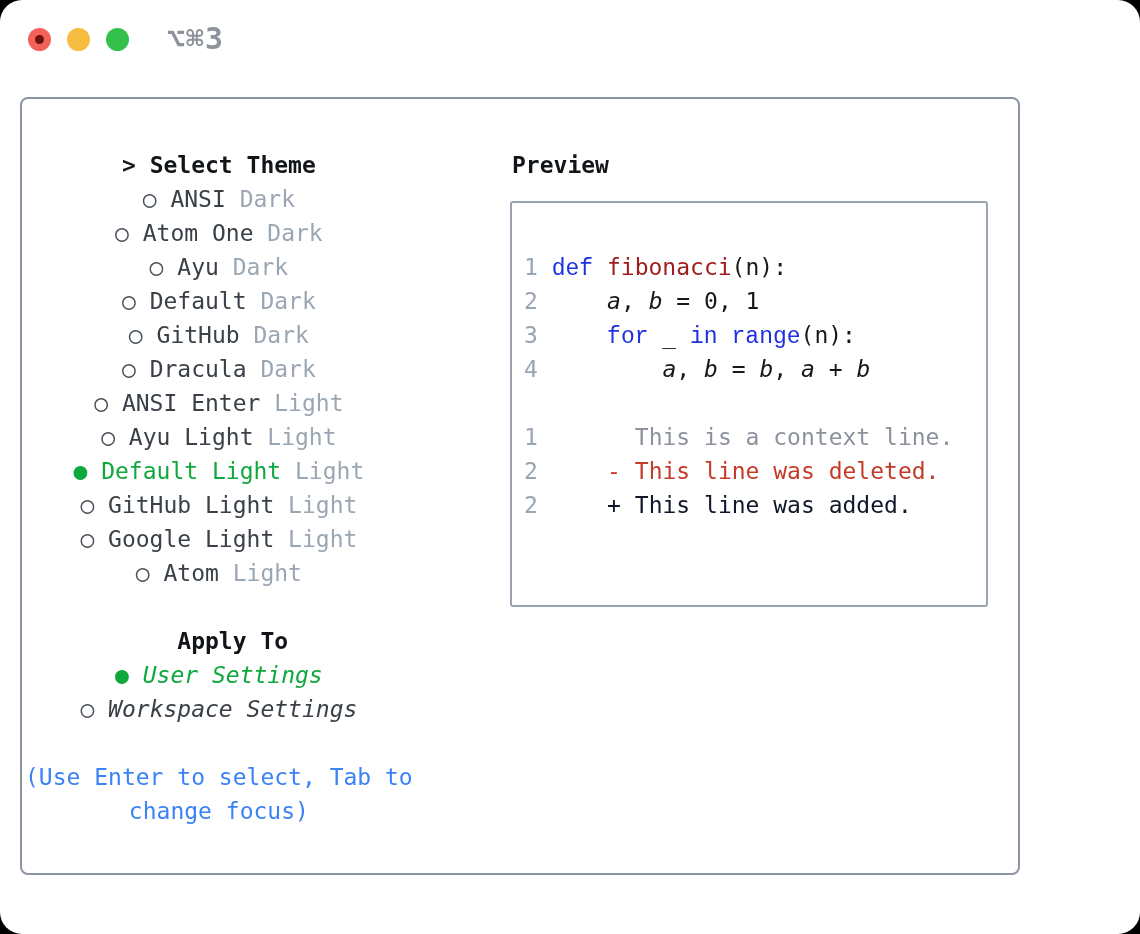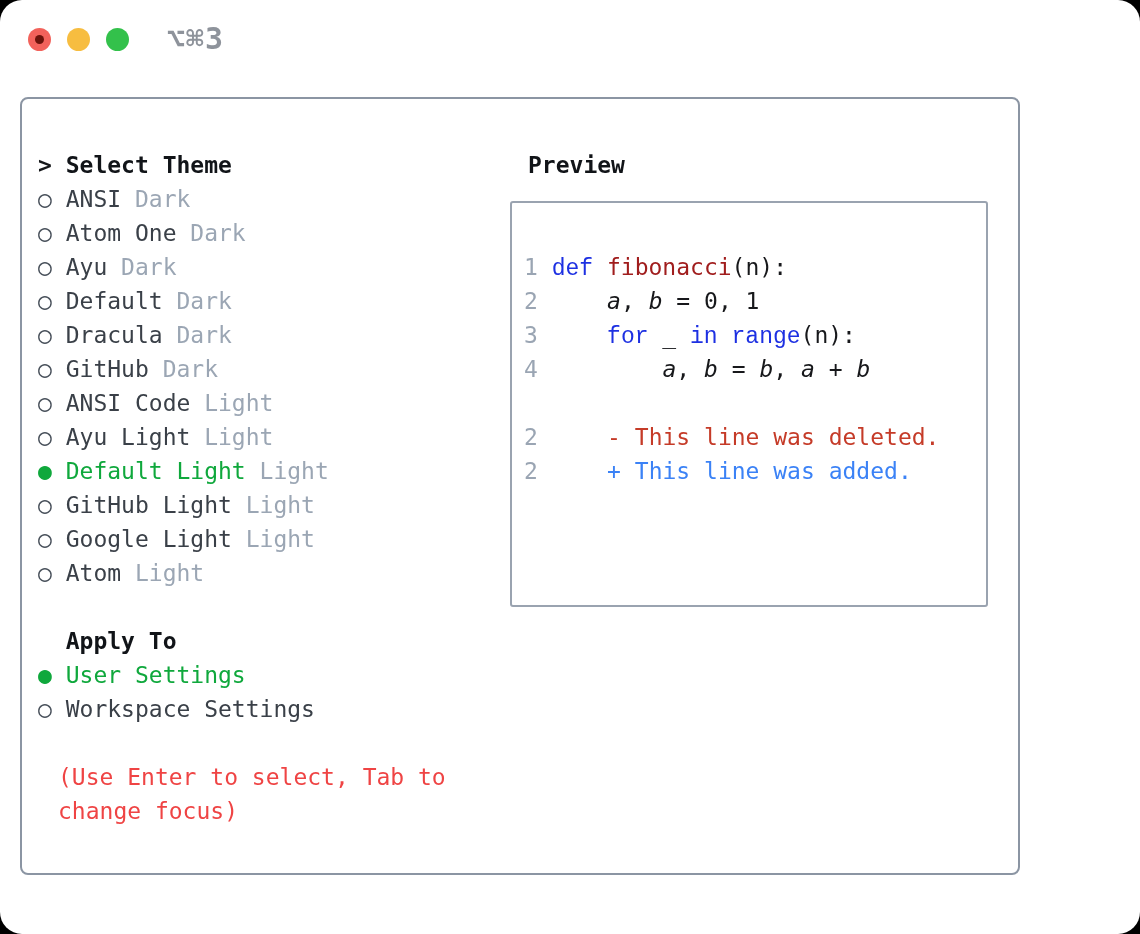--- a/index.html
+++ b/index.html
@@ -27,48 +27,48 @@
   }
   
   .panel{
     position:absolute;left:20px;top:97px;width:1000px;height:778px;
     border:2px solid #8b95a3;border-radius:8px;box-sizing:border-box;
     background:#fff;
   }
   
   .row{font:23px/34px "DejaVu Sans Mono",monospace;white-space:pre;height:34px;color:#3a4048;}
   .row .bold{font-weight:bold;color:#111418;}
-  .left-col{position:absolute;left:38px;top:148px;}
+  .left-col{position:absolute;left:25px;top:148px;text-align:center;}
   .cursor{color:#15171a;font-weight:bold;}
   .bullet{color:#4a525c;}
   .bullet.sel{color:#0fa83c;}
   .theme-name{color:#3a4048;}
   .theme-name.sel{color:#0fa83c;}
   .variant{color:#9ba6b4;}
-  .opt-label{color:#3a4048;}
+  .opt-label{color:#3a4048;font-style:italic;}
   .opt-label.sel{color:#0fa83c;}
-  .help{color:#ef4444;margin-left:20px;}
+  .help{color:#3b82f6;}
   
   .preview-title{
-    position:absolute;left:528px;top:148px;
+    position:absolute;left:512px;top:148px;
     font:bold 23px/34px "DejaVu Sans Mono",monospace;color:#111418;white-space:pre;
   }
   .preview-box{
     position:absolute;left:510px;top:201px;width:478px;height:406px;
     border:2px solid #9aa3b0;border-radius:3px;box-sizing:border-box;background:#fff;
   }
   .preview-content{position:absolute;left:524px;top:250px;}
   .num{color:#9aa5b3;}
   .kw{color:#1d30e2;font-family:Liberation Mono, monospace;}
   .fn{color:#a01d1d;}
   .txt{color:#17181b;}
   .var{color:#17181b;font-style:italic;}
   .ctx{color:#8b929d;}
   .del{color:#c53b28;}
-  .add{color:#3b82f6;}
+  .add{color:#0f172a;}
 </style>
 </head>
 <body>
 
 <div class="window">
 
   <span class="traffic red">
       <span class="dot"></span>
     </span>
   <span class="traffic yellow"></span>
@@ -77,23 +77,23 @@
 
   <div class="panel"></div>
 
   <div class="left-col">
     <div class="row"><span class="cursor">&gt; </span><span class="bold">Select Theme</span></div>
     <div id="theme-list">
         <div class="row"><span class="bullet">○ </span><span class="theme-name">ANSI</span><span class="variant"> Dark</span></div>
         <div class="row"><span class="bullet">○ </span><span class="theme-name">Atom One</span><span class="variant"> Dark</span></div>
         <div class="row"><span class="bullet">○ </span><span class="theme-name">Ayu</span><span class="variant"> Dark</span></div>
         <div class="row"><span class="bullet">○ </span><span class="theme-name">Default</span><span class="variant"> Dark</span></div>
+        <div class="row"><span class="bullet">○ </span><span class="theme-name">GitHub</span><span class="variant"> Dark</span></div>
         <div class="row"><span class="bullet">○ </span><span class="theme-name">Dracula</span><span class="variant"> Dark</span></div>
-        <div class="row"><span class="bullet">○ </span><span class="theme-name">GitHub</span><span class="variant"> Dark</span></div>
-        <div class="row"><span class="bullet">○ </span><span class="theme-name">ANSI Code</span><span class="variant"> Light</span></div>
+        <div class="row"><span class="bullet">○ </span><span class="theme-name">ANSI Enter</span><span class="variant"> Light</span></div>
         <div class="row"><span class="bullet">○ </span><span class="theme-name">Ayu Light</span><span class="variant"> Light</span></div>
         <div class="row"><span class="bullet sel">● </span><span class="theme-name sel">Default Light</span><span class="variant"> Light</span></div>
         <div class="row"><span class="bullet">○ </span><span class="theme-name">GitHub Light</span><span class="variant"> Light</span></div>
         <div class="row"><span class="bullet">○ </span><span class="theme-name">Google Light</span><span class="variant"> Light</span></div>
         <div class="row"><span class="bullet">○ </span><span class="theme-name">Atom</span><span class="variant"> Light</span></div>
       </div>
     <div class="row"> </div>
     <div class="row"><span>  </span><span class="bold">Apply To</span></div>
     <div id="apply-list">
         <div class="row"><span class="bullet sel">● </span><span class="opt-label sel">User Settings</span></div>
@@ -109,18 +109,19 @@
   <div class="preview-box"></div>
   <div class="preview-content">
     <div id="code-lines">
         <div class="row"><span class="num">1 </span><span class="kw">def</span><span class="txt"> </span><span class="fn">fibonacci</span><span class="txt">(n):</span></div>
         <div class="row"><span class="num">2 </span><span class="txt">    </span><span class="var">a</span><span class="txt">, </span><span class="var">b</span><span class="txt"> = 0, 1</span></div>
         <div class="row"><span class="num">3 </span><span class="txt">    </span><span class="kw">for</span><span class="txt"> _ </span><span class="kw">in</span><span class="txt"> </span><span class="kw">range</span><span class="txt">(n):</span></div>
         <div class="row"><span class="num">4 </span><span class="txt">        </span><span class="var">a</span><span class="txt">, </span><span class="var">b</span><span class="txt"> = </span><span class="var">b</span><span class="txt">, </span><span class="var">a</span><span class="txt"> + </span><span class="var">b</span></div>
       </div>
     <div class="row"> </div>
     <div id="diff-lines">
+        <div class="row"><span class="num">1</span><span>       </span><span class="ctx">This is a context line.</span></div>
         <div class="row"><span class="num">2</span><span>     </span><span class="del">- This line was deleted.</span></div>
         <div class="row"><span class="num">2</span><span>     </span><span class="add">+ This line was added.</span></div>
       </div>
   </div>
 
 </div>
 
 </body></html>

